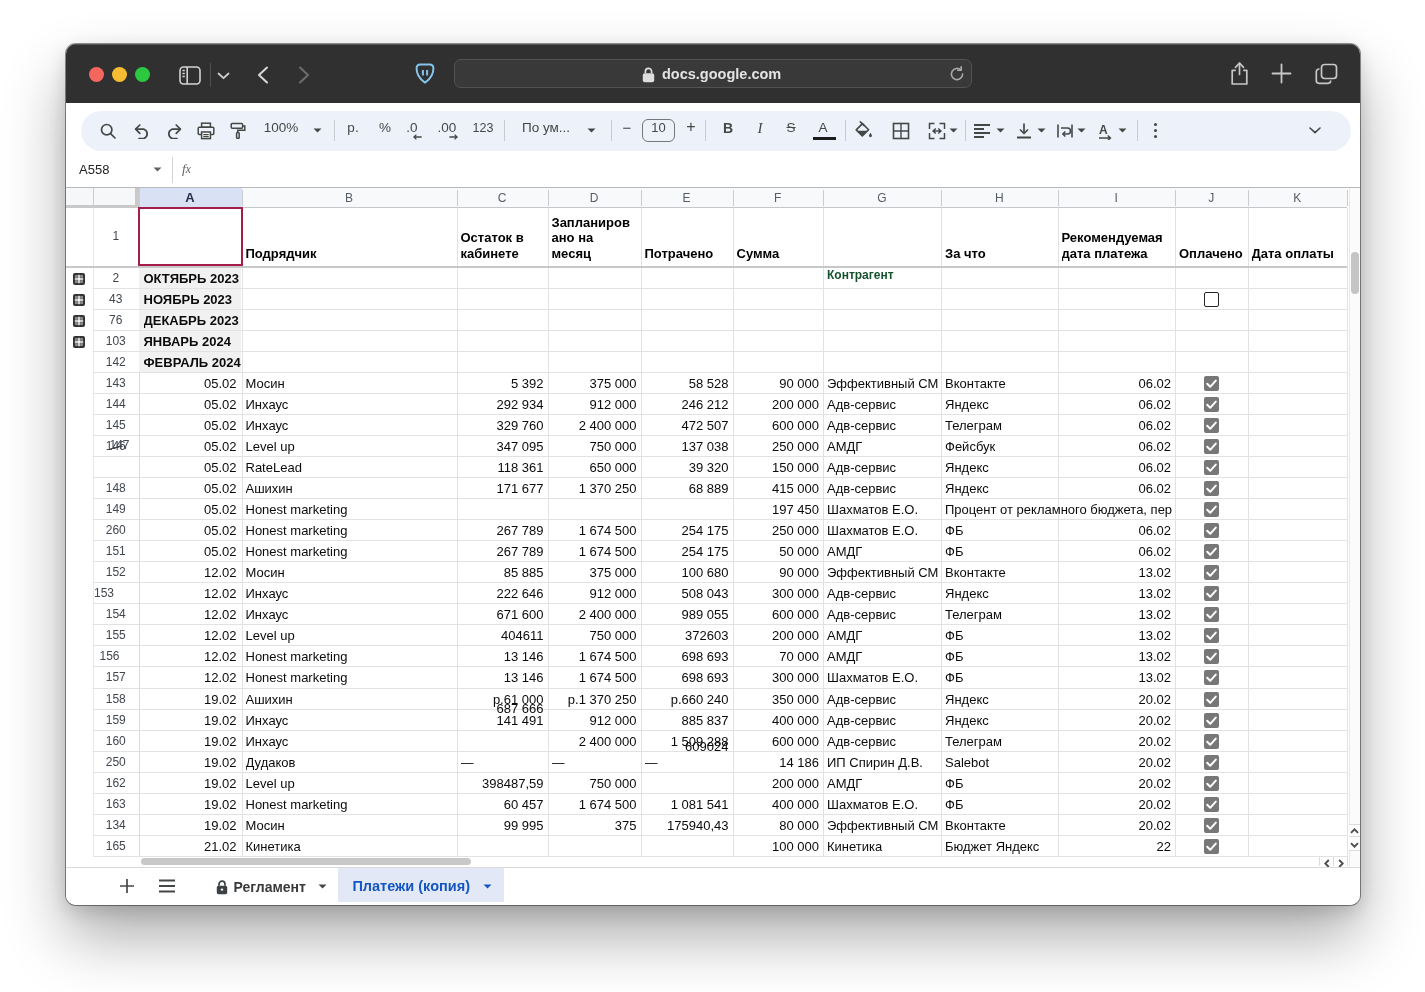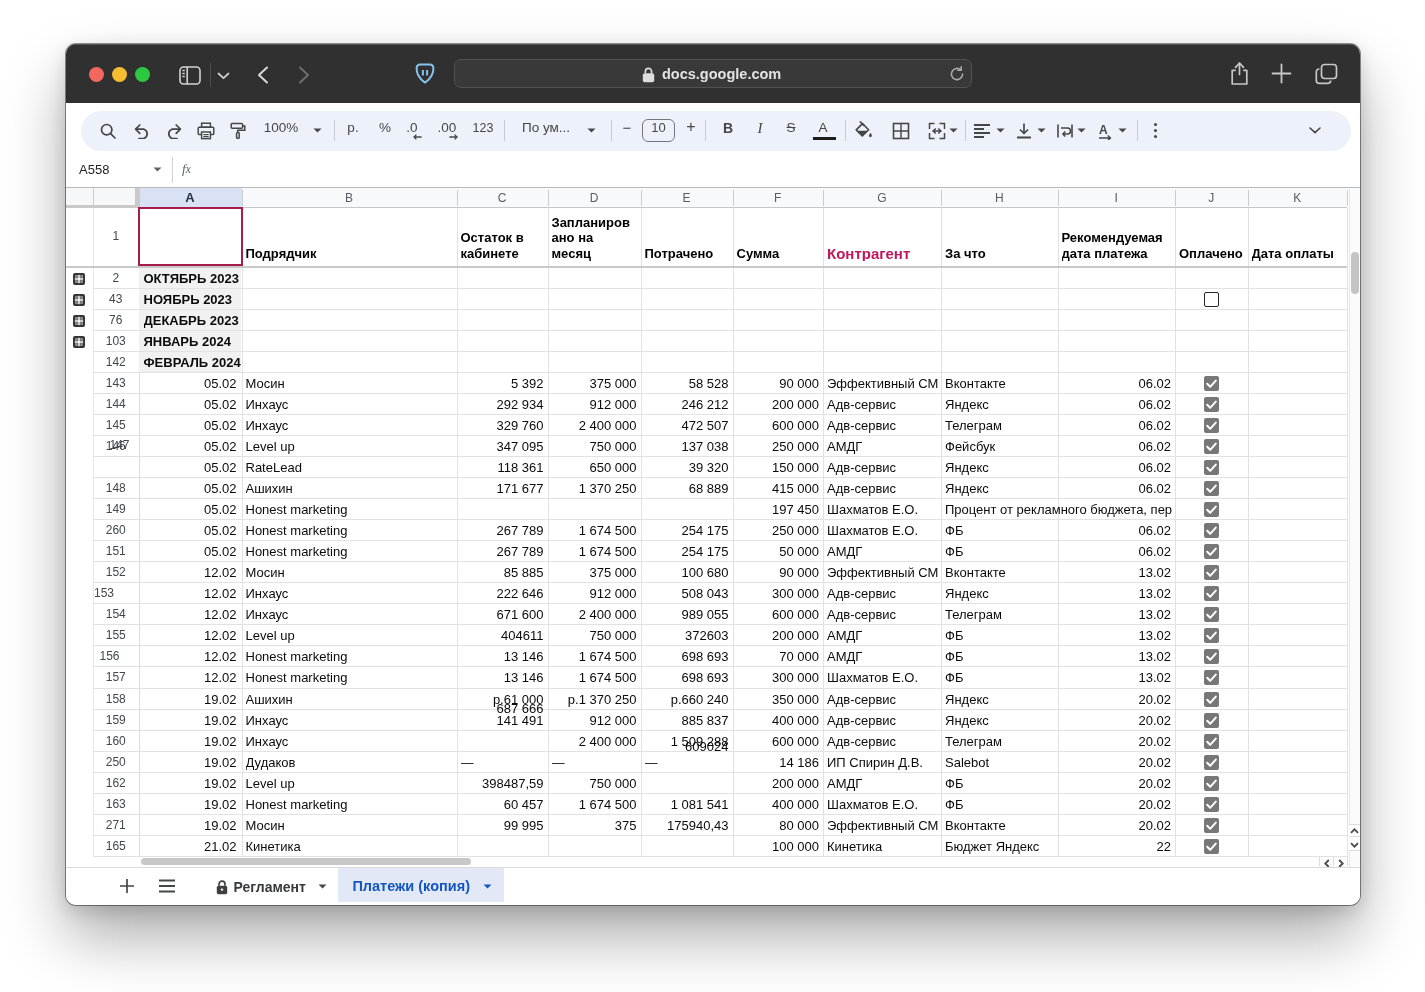--- a/index.html
+++ b/index.html
@@ -240,21 +240,21 @@
 <div class="vline" style="left:1181.5px;top:164px;height:648.9px"></div>
 <div class="vline" style="left:1281px;top:164px;height:648.9px"></div>
 <div class="abs" style="left:72.5px;top:164px;width:1px;height:648.9px;background:#d9dcdf"></div>
 <div class="abs" style="left:27px;top:164px;width:1px;height:648.9px;background:#e8e8e8"></div>
 <div class="rn" style="left:27px;top:164px;width:45.5px;line-height:57.5px">1</div>
 <div class="cell" style="left:179.5px;bottom:644.0px;width:211.0px;font-weight:700;font-size:13px;line-height:15.5px;color:#000">Подрядчик</div>
 <div class="cell" style="left:394.5px;bottom:644.0px;width:87.0px;font-weight:700;font-size:13px;line-height:15.5px;color:#000">Остаток в<br>кабинете</div>
 <div class="cell" style="left:485.5px;bottom:644.0px;width:89.0px;font-weight:700;font-size:13px;line-height:15.5px;color:#000">Запланиров<br>ано на<br>месяц</div>
 <div class="cell" style="left:578.5px;bottom:644.0px;width:88.0px;font-weight:700;font-size:13px;line-height:15.5px;color:#000">Потрачено</div>
 <div class="cell" style="left:670.5px;bottom:644.0px;width:86.5px;font-weight:700;font-size:13px;line-height:15.5px;color:#000">Сумма</div>
-<div class="cell" style="left:761px;bottom:644.0px;width:114px;font-weight:700;font-size:15px;line-height:15.5px;color:#be185d">Контрагент</div>
+<div class="cell" style="left:761px;bottom:622px;width:114px;font-weight:700;font-size:12px;line-height:15.5px;color:#14532d">Контрагент</div>
 <div class="cell" style="left:879px;bottom:644.0px;width:112.5px;font-weight:700;font-size:13px;line-height:15.5px;color:#000">За что</div>
 <div class="cell" style="left:995.5px;bottom:644.0px;width:113.5px;font-weight:700;font-size:13px;line-height:15.5px;color:#000">Рекомендуемая<br>дата платежа</div>
 <div class="cell" style="left:1113px;bottom:644.0px;width:68.5px;font-weight:700;font-size:13px;line-height:15.5px;color:#000">Оплачено</div>
 <div class="cell" style="left:1185.5px;bottom:644.0px;width:95.5px;font-weight:700;font-size:13px;line-height:15.5px;color:#000">Дата оплаты</div>
 <div class="abs" style="left:0;top:221.5px;width:1281px;height:2.8px;background:#c6c8ca"></div>
 <div class="abs" style="left:71.5px;top:163px;width:105.0px;height:59.0px;border:2px solid #a61d4c"></div>
 <div class="hline" style="left:27px;top:243.55px;width:1254px"></div>
 <div class="rn" style="left:27px;top:223.5px;width:45.5px;line-height:21.05px">2</div>
 <div class="abs" style="left:73.0px;top:223.5px;width:102.0px;height:20.05px;background:#f1f1f1"></div>
 <div class="cell" style="left:77.5px;top:223.5px;width:200px;line-height:21.05px;font-weight:700;font-size:13px">ОКТЯБРЬ 2023</div>
@@ -580,21 +580,21 @@
 <div class="cell num" style="left:574.5px;top:749.7499999999997px;width:88.0px;line-height:21.05px">1 081 541</div>
 <div class="cell num" style="left:666.5px;top:749.7499999999997px;width:86.5px;line-height:21.05px">400 000</div>
 <div class="cell" style="left:761px;top:749.7499999999997px;width:114px;line-height:21.05px">Шахматов Е.О.</div>
 <div class="cell" style="left:879px;top:749.7499999999997px;width:112.5px;line-height:21.05px">ФБ</div>
 <div class="cell num" style="left:991.5px;top:749.7499999999997px;width:113.5px;line-height:21.05px">20.02</div>
 <div class="cb" style="left:1137.75px;top:752.7499999999997px"></div>
 <svg class="abs" style="left:1137.75px;top:752.7499999999997px" width="15" height="15" viewBox="0 0 15 15">
 <polyline points="3.2,7.8 6.2,10.8 11.8,4.6" fill="none" stroke="#fff" stroke-width="2" stroke-linecap="round" stroke-linejoin="round"></polyline>
     </svg>
 <div class="hline" style="left:27px;top:790.8499999999996px;width:1254px"></div>
-<div class="rn" style="left:27px;top:770.7999999999996px;width:45.5px;line-height:21.05px">271</div>
+<div class="rn" style="left:27px;top:770.7999999999996px;width:45.5px;line-height:21.05px">134</div>
 <div class="cell num" style="left:72.5px;top:770.7999999999996px;width:98.0px;line-height:21.05px">19.02</div>
 <div class="cell" style="left:179.5px;top:770.7999999999996px;width:211.0px;line-height:21.05px">Мосин</div>
 <div class="cell num" style="left:390.5px;top:770.7999999999996px;width:87.0px;line-height:21.05px">99 995</div>
 <div class="cell num" style="left:481.5px;top:770.7999999999996px;width:89.0px;line-height:21.05px">375</div>
 <div class="cell num" style="left:574.5px;top:770.7999999999996px;width:88.0px;line-height:21.05px">175940,43</div>
 <div class="cell num" style="left:666.5px;top:770.7999999999996px;width:86.5px;line-height:21.05px">80 000</div>
 <div class="cell" style="left:761px;top:770.7999999999996px;width:114px;line-height:21.05px">Эффективный СМ</div>
 <div class="cell" style="left:879px;top:770.7999999999996px;width:112.5px;line-height:21.05px">Вконтакте</div>
 <div class="cell num" style="left:991.5px;top:770.7999999999996px;width:113.5px;line-height:21.05px">20.02</div>
 <div class="cb" style="left:1137.75px;top:773.7999999999996px"></div>

